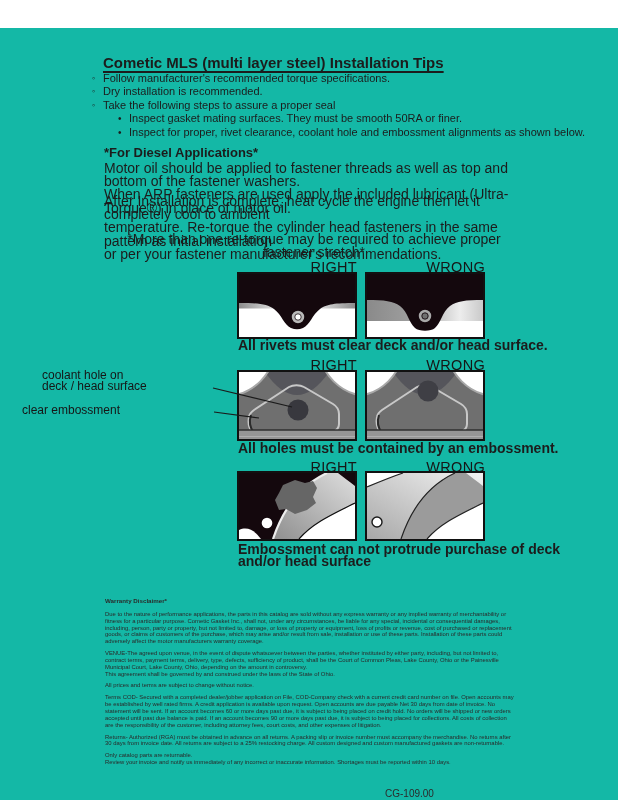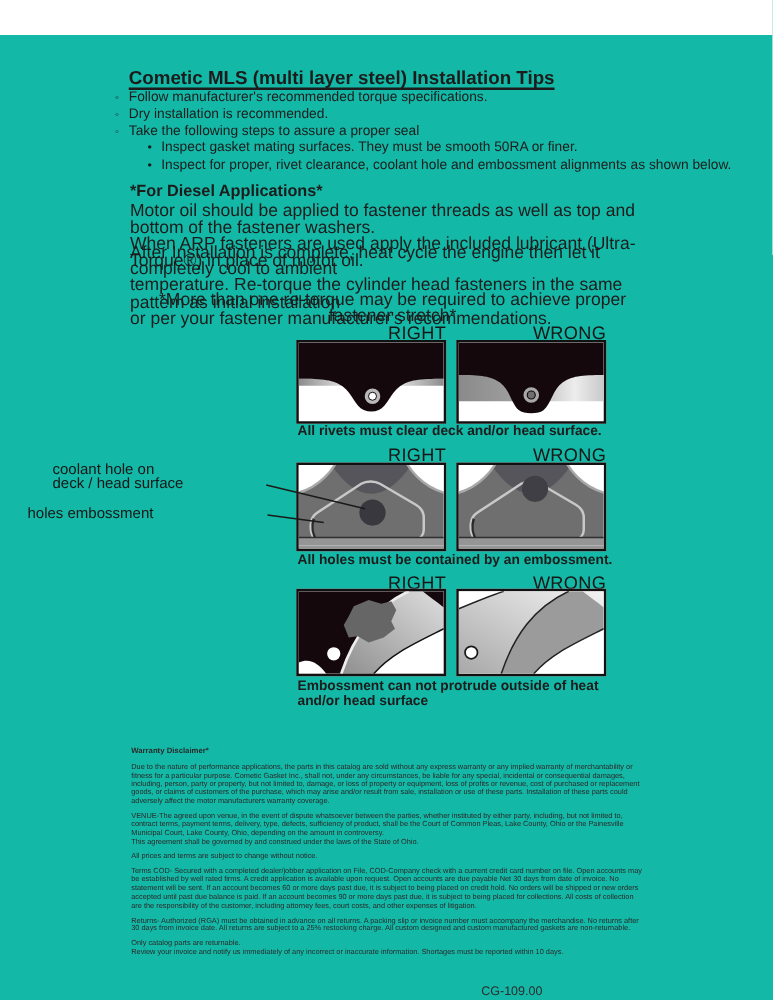--- a/index.html
+++ b/index.html
@@ -20,22 +20,22 @@
   .b-marker{width:11px;flex:0 0 11px;font-size:9px;line-height:13.4px;}
   .sub .b-marker{margin-left:26px;font-size:10px;}
   
   #diesel-heading{left:104px;top:117px;font-size:13px;font-weight:bold;}
   .para{left:104px;font-size:14px;line-height:13.2px;width:420px;}
   #p1{top:134px;} #p2{top:167px;} #p3{top:205px;text-align:center;}
   
   .rw-label{width:120px;text-align:right;font-size:14.5px;color:#161616;letter-spacing:.3px;}
   .dbox{width:120px;border:2px solid #111;background:#fff;box-sizing:border-box;}
   .dbox svg{display:block;}
-  .cap{left:238px;font-size:11px;font-weight:bold;line-height:11.5px;}
-  .col-r{left:237px;} .col-w{left:365px;}
+  .cap{left:238px;font-size:14px;font-weight:bold;line-height:11.5px;}
+  .col-r{left:237px;} .col-w{left:365px;text-decoration:underline;}
   .row1-lab{top:231px;} .row1-box{top:244px;height:67px;}
   .row2-lab{top:329px;} .row2-box{top:342px;height:71px;}
   .row3-lab{top:431px;} .row3-box{top:443px;height:70px;}
   #cap1{top:312px;} #cap2{top:415px;} #cap3{top:516px;}
   
   .ptr-label{right:416px;text-align:left;font-size:12px;line-height:10.5px;color:#161616;}
   #coolant-label{top:342px;width:160px;}
   #embossment-label{top:377px;width:180px;}
   #leader-svg{left:0;top:0;pointer-events:none;}
   
@@ -153,21 +153,21 @@
       <circle cx="61" cy="19" r="10.5" fill="#3f3f45"></circle>
       <rect x="0" y="58" width="116" height="9" fill="#959595"></rect>
       <line x1="0" y1="58" x2="116" y2="58" stroke="#2f2f2f" stroke-width="1.3"></line>
       <line x1="0" y1="64.5" x2="116" y2="64.5" stroke="#b5b5b5" stroke-width="0.8"></line>
     </svg>
   </div>
   <div class="abs cap" id="cap2">All holes must be contained by an embossment.</div>
 
   <div class="abs ptr-label ml" id="coolant-label">coolant hole on
 deck / head surface</div>
-  <div class="abs ptr-label" id="embossment-label">holes embossment</div>
+  <div class="abs ptr-label" id="embossment-label">clear embossment</div>
 
   <div class="abs rw-label row3-lab col-r">RIGHT</div>
   <div class="abs rw-label row3-lab col-w">WRONG</div>
 
   <div class="abs dbox row3-box col-r">
     <svg width="116" height="66" viewBox="0 0 116 66">
       <defs>
         <linearGradient id="g3r" x1="0" y1="1" x2="1" y2="0">
           <stop offset="0" stop-color="#8f8f8f"></stop>
             <stop offset="1" stop-color="#dedede"></stop>
@@ -195,21 +195,21 @@
       <rect width="116" height="66" fill="url(#g3w)"></rect>
       <path d="M88,0 C60,13 44,36 34,66 L60,66 C74,50 92,42 116,30 L116,13 C110,8 104,4 99,0 Z" fill="#9b9b9b"></path>
       <path d="M88,0 C60,13 44,36 34,66" fill="none" stroke="#222222" stroke-width="1.2"></path>
       <path d="M116,30 C92,42 74,50 60,66 L116,66 Z" fill="#ffffff"></path>
       <path d="M116,30 C92,42 74,50 60,66" fill="none" stroke="#222222" stroke-width="1.2"></path>
       <path d="M0,0 L36,0 C24,4 12,9 0,14 Z" fill="#ffffff"></path>
       <path d="M36,0 C24,4 12,9 0,14" fill="none" stroke="#222222" stroke-width="1.2"></path>
       <circle cx="10" cy="49" r="5" fill="#ffffff" stroke="#1a1a1a" stroke-width="1.4"></circle>
     </svg>
   </div>
-  <div class="abs cap ml" id="cap3">Embossment can not protrude outside of heat
+  <div class="abs cap ml" id="cap3">Embossment can not protrude purchase of deck
 and/or head surface</div>
 
   <svg class="abs" id="leader-svg" width="618" height="800" viewBox="0 0 618 800">
     <line x1="213" y1="360" x2="292" y2="379" stroke="#1a1a1a" stroke-width="1.1"></line>
     <line x1="214" y1="384" x2="259" y2="390" stroke="#1a1a1a" stroke-width="1.1"></line>
   </svg>
 
   <div class="abs" id="legal">
     <h4>Warranty Disclaimer*</h4>
     <p class="ml">Due to the nature of performance applications, the parts in this catalog are sold without any express warranty or any implied warranty of merchantability or fitness for a particular purpose.  Cometic Gasket Inc., shall not, under any circumstances, be liable for any special, incidental or consequential damages, including, person, party or property, but not limited to, damage, or loss of property or equipment, loss of profits or revenue, cost of purchased or replacement goods, or claims of customers of the purchase, which may arise and/or result from sale, installation or use of these parts.  Installation of these parts could adversely affect the motor manufacturers warranty coverage.</p>

